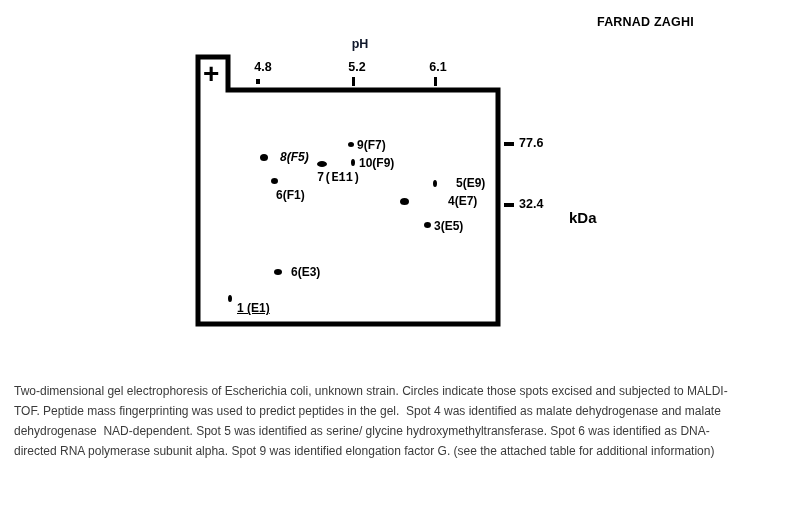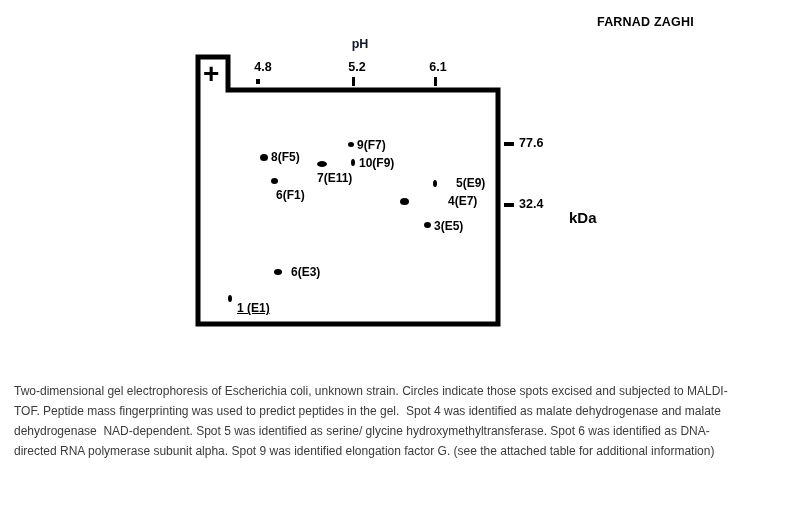--- a/index.html
+++ b/index.html
@@ -53,23 +53,23 @@
       <div class="spot-label" style="left: 291px; top: 265px;">6(E3)</div>
       <div class="spot-dot" style="left: 423.5px; top: 222px; width: 7px; height: 6px;"></div>
       <div class="spot-label" style="left: 434px; top: 219px;">3(E5)</div>
       <div class="spot-dot" style="left: 399.5px; top: 197.5px; width: 9px; height: 7px;"></div>
       <div class="spot-label" style="left: 412px; top: 194px; margin-left: 36px;">4(E7)</div>
       <div class="spot-dot" style="left: 433px; top: 179.5px; width: 4px; height: 7px;"></div>
       <div class="spot-label" style="left: 456px; top: 176px;">5(E9)</div>
       <div class="spot-dot" style="left: 270.5px; top: 178px; width: 7px; height: 6px;"></div>
       <div class="spot-label" style="left: 276px; top: 188px;">6(F1)</div>
       <div class="spot-dot" style="left: 317px; top: 161px; width: 10px; height: 6px;"></div>
-      <div class="spot-label" style="left: 317px; top: 171px;">7(E11)</div>
+      <div class="spot-label" style="left: 317px; top: 171px; font-family: Liberation Mono, monospace;">7(E11)</div>
       <div class="spot-dot" style="left: 260px; top: 153.5px; width: 8px; height: 7px;"></div>
-      <div class="spot-label" style="left: 271px; top: 150px;">8(F5)</div>
+      <div class="spot-label" style="left: 280px; top: 150px; font-style: italic;">8(F5)</div>
       <div class="spot-dot" style="left: 348px; top: 141.5px; width: 6px; height: 5px;"></div>
       <div class="spot-label" style="left: 357px; top: 138px;">9(F7)</div>
       <div class="spot-dot" style="left: 351px; top: 158.5px; width: 4px; height: 7px;"></div>
       <div class="spot-label" style="left: 359px; top: 156px;">10(F9)</div>
     </div>
 
   <div class="kda-unit">kDa</div>
 
   <div class="caption">Two-dimensional gel electrophoresis of Escherichia coli, unknown strain. Circles indicate those spots excised and subjected to MALDI-
 TOF. Peptide mass fingerprinting was used to predict peptides in the gel.  Spot 4 was identified as malate dehydrogenase and malate

